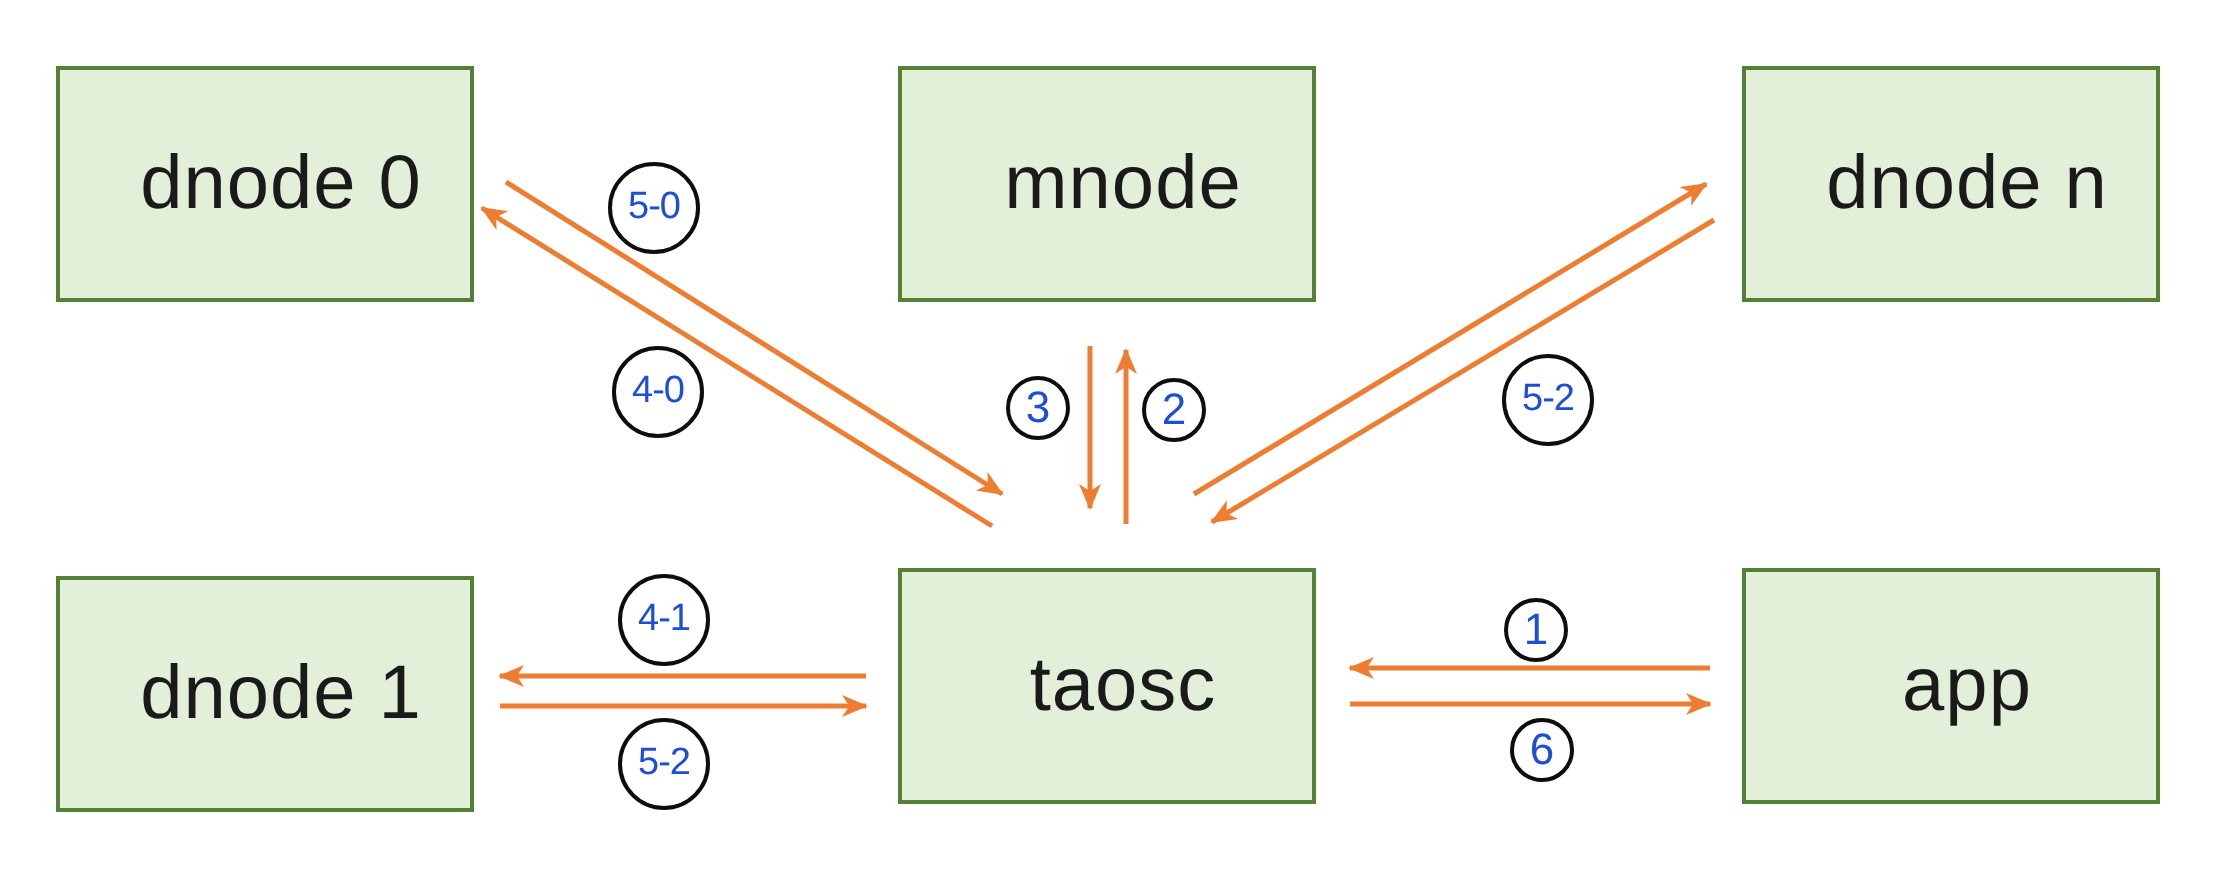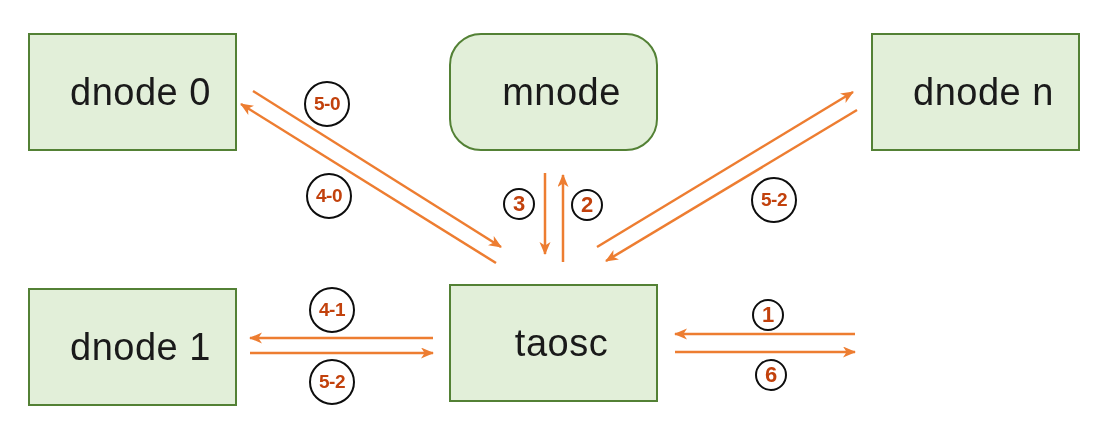--- a/index.html
+++ b/index.html
@@ -40,22 +40,21 @@
   }
 
   .elabel {
     position: absolute;
     background: #ffffff;
     border: 2.5px solid #0d0d0d;
     border-radius: 50%;
     display: flex;
     align-items: center;
     justify-content: center;
-    color: #c2410c;
-    font-weight: bold;
+    color: #1d4ed8;
   }
   .elabel.big {
     width: 46px;
     height: 46px;
     font-size: 19px;
     letter-spacing: -0.5px;
   }
   .elabel.small {
     width: 32px;
     height: 32px;
@@ -87,31 +86,34 @@
     <line x1="433" y1="338" x2="250" y2="338" stroke="#ED7D31" stroke-width="2.5" marker-end="url(#ah)"></line>
     <line x1="250" y1="353" x2="433" y2="353" stroke="#ED7D31" stroke-width="2.5" marker-end="url(#ah)"></line>
 
     <line x1="855" y1="334" x2="675" y2="334" stroke="#ED7D31" stroke-width="2.5" marker-end="url(#ah)"></line>
     <line x1="675" y1="352" x2="855" y2="352" stroke="#ED7D31" stroke-width="2.5" marker-end="url(#ah)"></line>
   </svg>
 
   <div class="node" style="left:28px;  top:33px;">
     <span>dnode 0</span>
   </div>
-  <div class="node" style="left:449px; top:33px;border-radius:32px;">
+  <div class="node" style="left:449px; top:33px;">
     <span>mnode</span>
   </div>
   <div class="node" style="left:871px; top:33px;text-align:center;">
     <span>dnode n</span>
   </div>
   <div class="node" style="left:28px;  top:288px;">
     <span>dnode 1</span>
   </div>
   <div class="node" style="left:449px; top:284px;">
     <span>taosc</span>
+  </div>
+  <div class="node" style="left:871px; top:284px;">
+    <span>app</span>
   </div>
 
   <div class="elabel big" style="left:304px; top:81px;">5-0</div>
   <div class="elabel big" style="left:306px; top:173px;">4-0</div>
   <div class="elabel small" style="left:503px; top:188px;">3</div>
   <div class="elabel small" style="left:571px; top:189px;">2</div>
   <div class="elabel big" style="left:751px; top:177px;">5-2</div>
   <div class="elabel big" style="left:309px; top:287px;">4-1</div>
   <div class="elabel big" style="left:309px; top:359px;">5-2</div>
   <div class="elabel small" style="left:752px; top:299px;">1</div>

